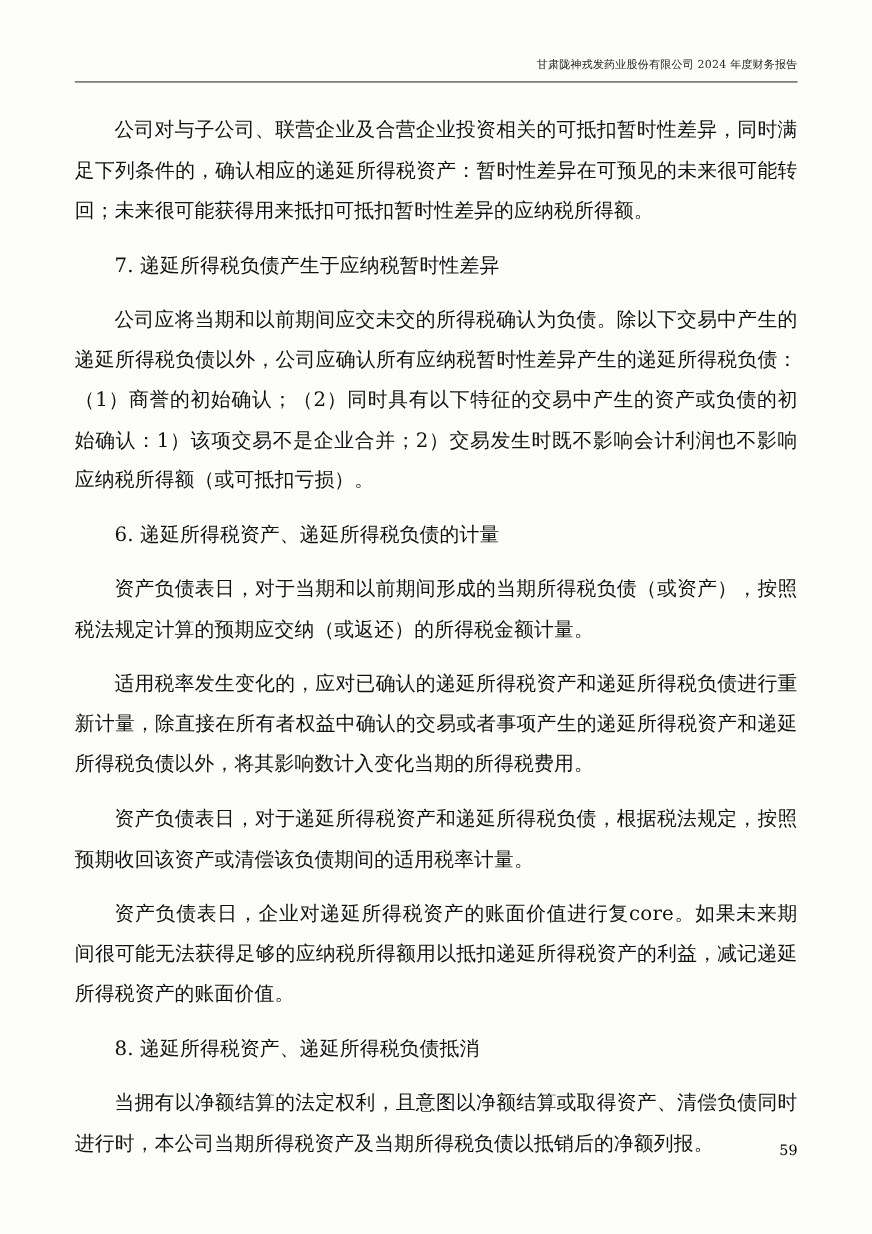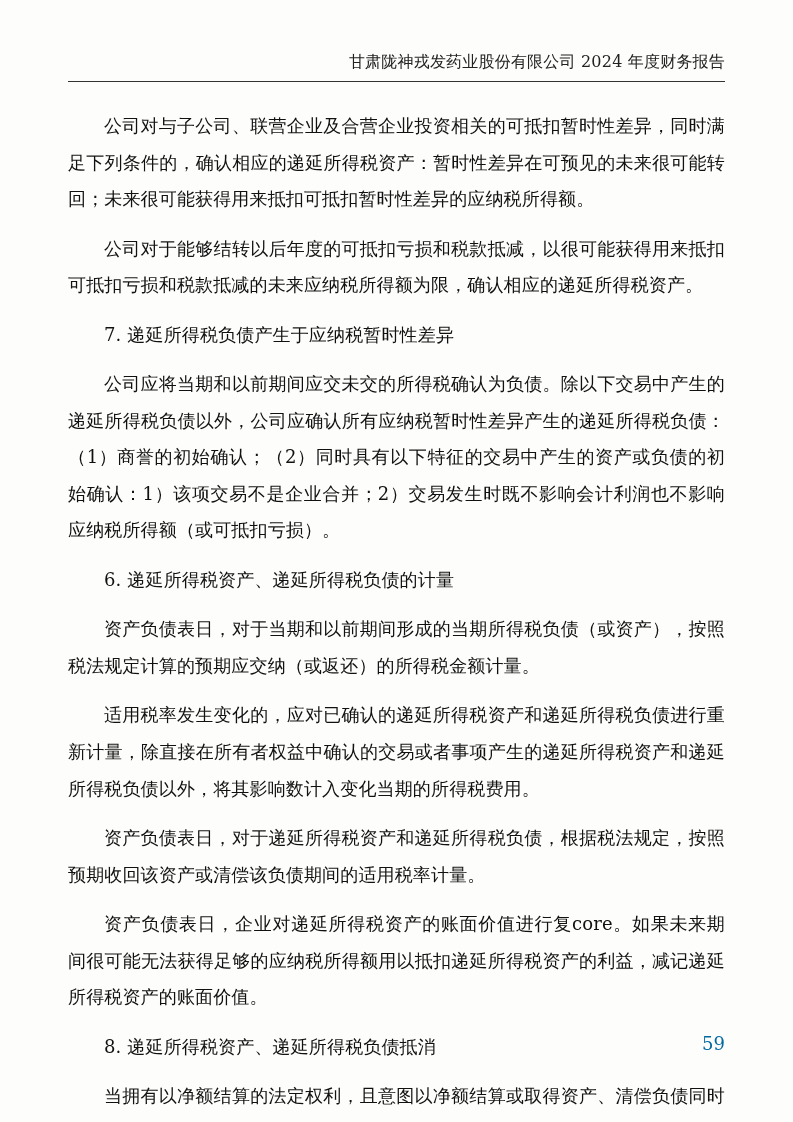--- a/index.html
+++ b/index.html
@@ -19,21 +19,21 @@
     overflow: hidden;
   }
   .page-inner {
     position: absolute;
     left: 68px;
     right: 68px;
     top: 52px;
   }
   .header {
     text-align: right;
-    font-size: 16px;
+    font-size: 10px;
     color: #222;
     letter-spacing: 0.2px;
     padding-bottom: 6px;
     font-family: "DejaVu Serif", "Liberation Serif", serif;
   }
   .header-rule {
     border-top: 1.6px solid #333;
     margin-top: 2px;
     margin-bottom: 26px;
   }
@@ -46,38 +46,37 @@
     letter-spacing: 0.15px;
     color: #111;
   }
   .indent {
     text-indent: 2em;
   }
   .page-number {
     position: absolute;
     right: 68px;
     bottom: 68px;
-    font-size: 18px;
-    color: #0369a1;
+    font-size: 13px;
+    color: #000000;
   }
 </style>
 </head>
 <body>
 
 <div class="page">
   <div class="page-inner">
 
     <div class="header">
       <span>甘肃陇神戎发药业股份有限公司 2024 年度财务报告</span>
     </div>
     <div class="header-rule"></div>
 
     <div class="body-text">
       <p class="indent">公司对与子公司、联营企业及合营企业投资相关的可抵扣暂时性差异，同时满足下列条件的，确认相应的递延所得税资产：暂时性差异在可预见的未来很可能转回；未来很可能获得用来抵扣可抵扣暂时性差异的应纳税所得额。</p>
-      <p class="indent">公司对于能够结转以后年度的可抵扣亏损和税款抵减，以很可能获得用来抵扣可抵扣亏损和税款抵减的未来应纳税所得额为限，确认相应的递延所得税资产。</p>
       <p class="indent">7. 递延所得税负债产生于应纳税暂时性差异</p>
       <p class="indent">公司应将当期和以前期间应交未交的所得税确认为负债。除以下交易中产生的递延所得税负债以外，公司应确认所有应纳税暂时性差异产生的递延所得税负债：（1）商誉的初始确认；（2）同时具有以下特征的交易中产生的资产或负债的初始确认：1）该项交易不是企业合并；2）交易发生时既不影响会计利润也不影响应纳税所得额（或可抵扣亏损）。</p>
       <p class="indent">6. 递延所得税资产、递延所得税负债的计量</p>
       <p class="indent">资产负债表日，对于当期和以前期间形成的当期所得税负债（或资产），按照税法规定计算的预期应交纳（或返还）的所得税金额计量。</p>
       <p class="indent">适用税率发生变化的，应对已确认的递延所得税资产和递延所得税负债进行重新计量，除直接在所有者权益中确认的交易或者事项产生的递延所得税资产和递延所得税负债以外，将其影响数计入变化当期的所得税费用。</p>
       <p class="indent">资产负债表日，对于递延所得税资产和递延所得税负债，根据税法规定，按照预期收回该资产或清偿该负债期间的适用税率计量。</p>
       <p class="indent">资产负债表日，企业对递延所得税资产的账面价值进行复core。如果未来期间很可能无法获得足够的应纳税所得额用以抵扣递延所得税资产的利益，减记递延所得税资产的账面价值。</p>
       <p class="indent">8. 递延所得税资产、递延所得税负债抵消</p>
       <p class="indent">当拥有以净额结算的法定权利，且意图以净额结算或取得资产、清偿负债同时进行时，本公司当期所得税资产及当期所得税负债以抵销后的净额列报。</p>
     </div>

